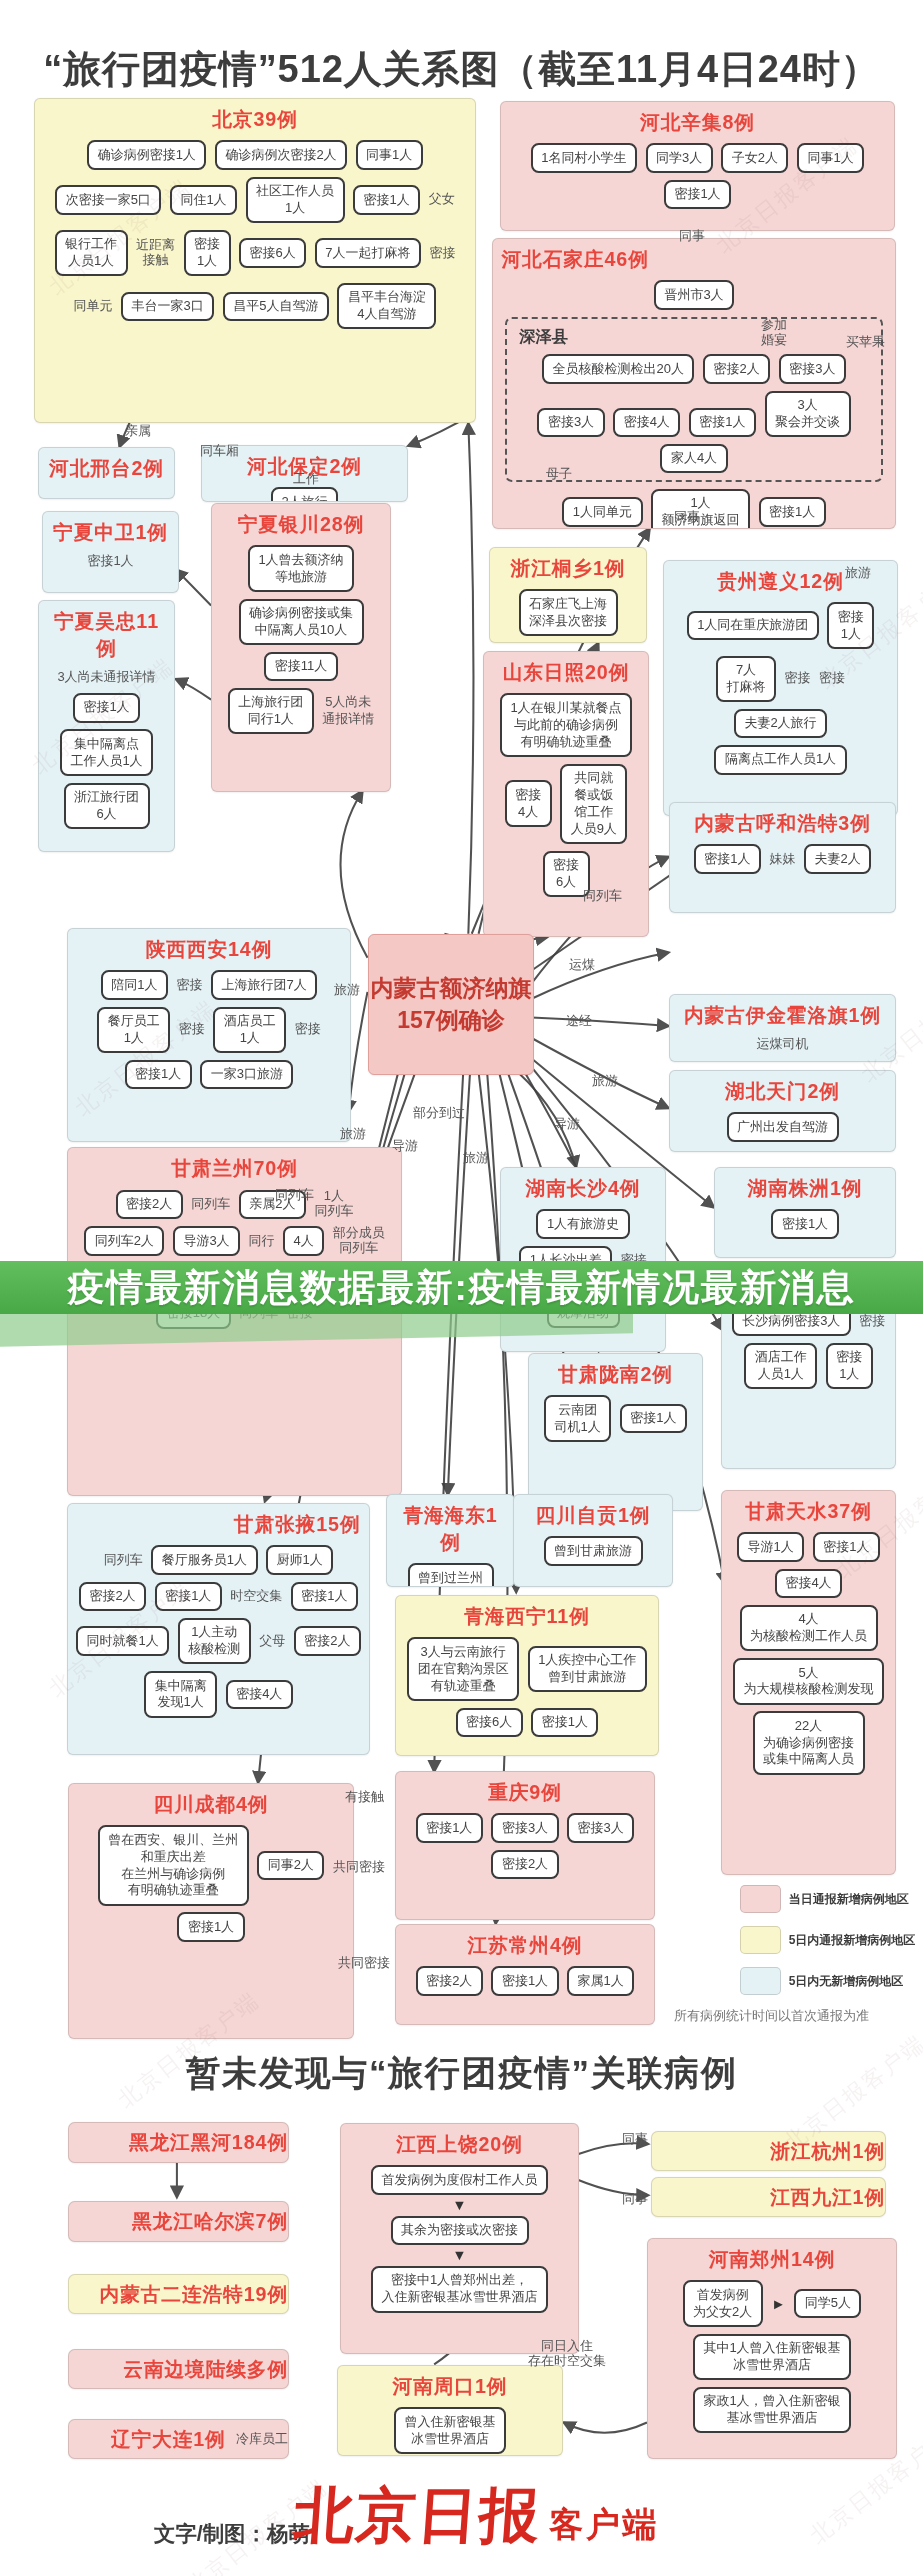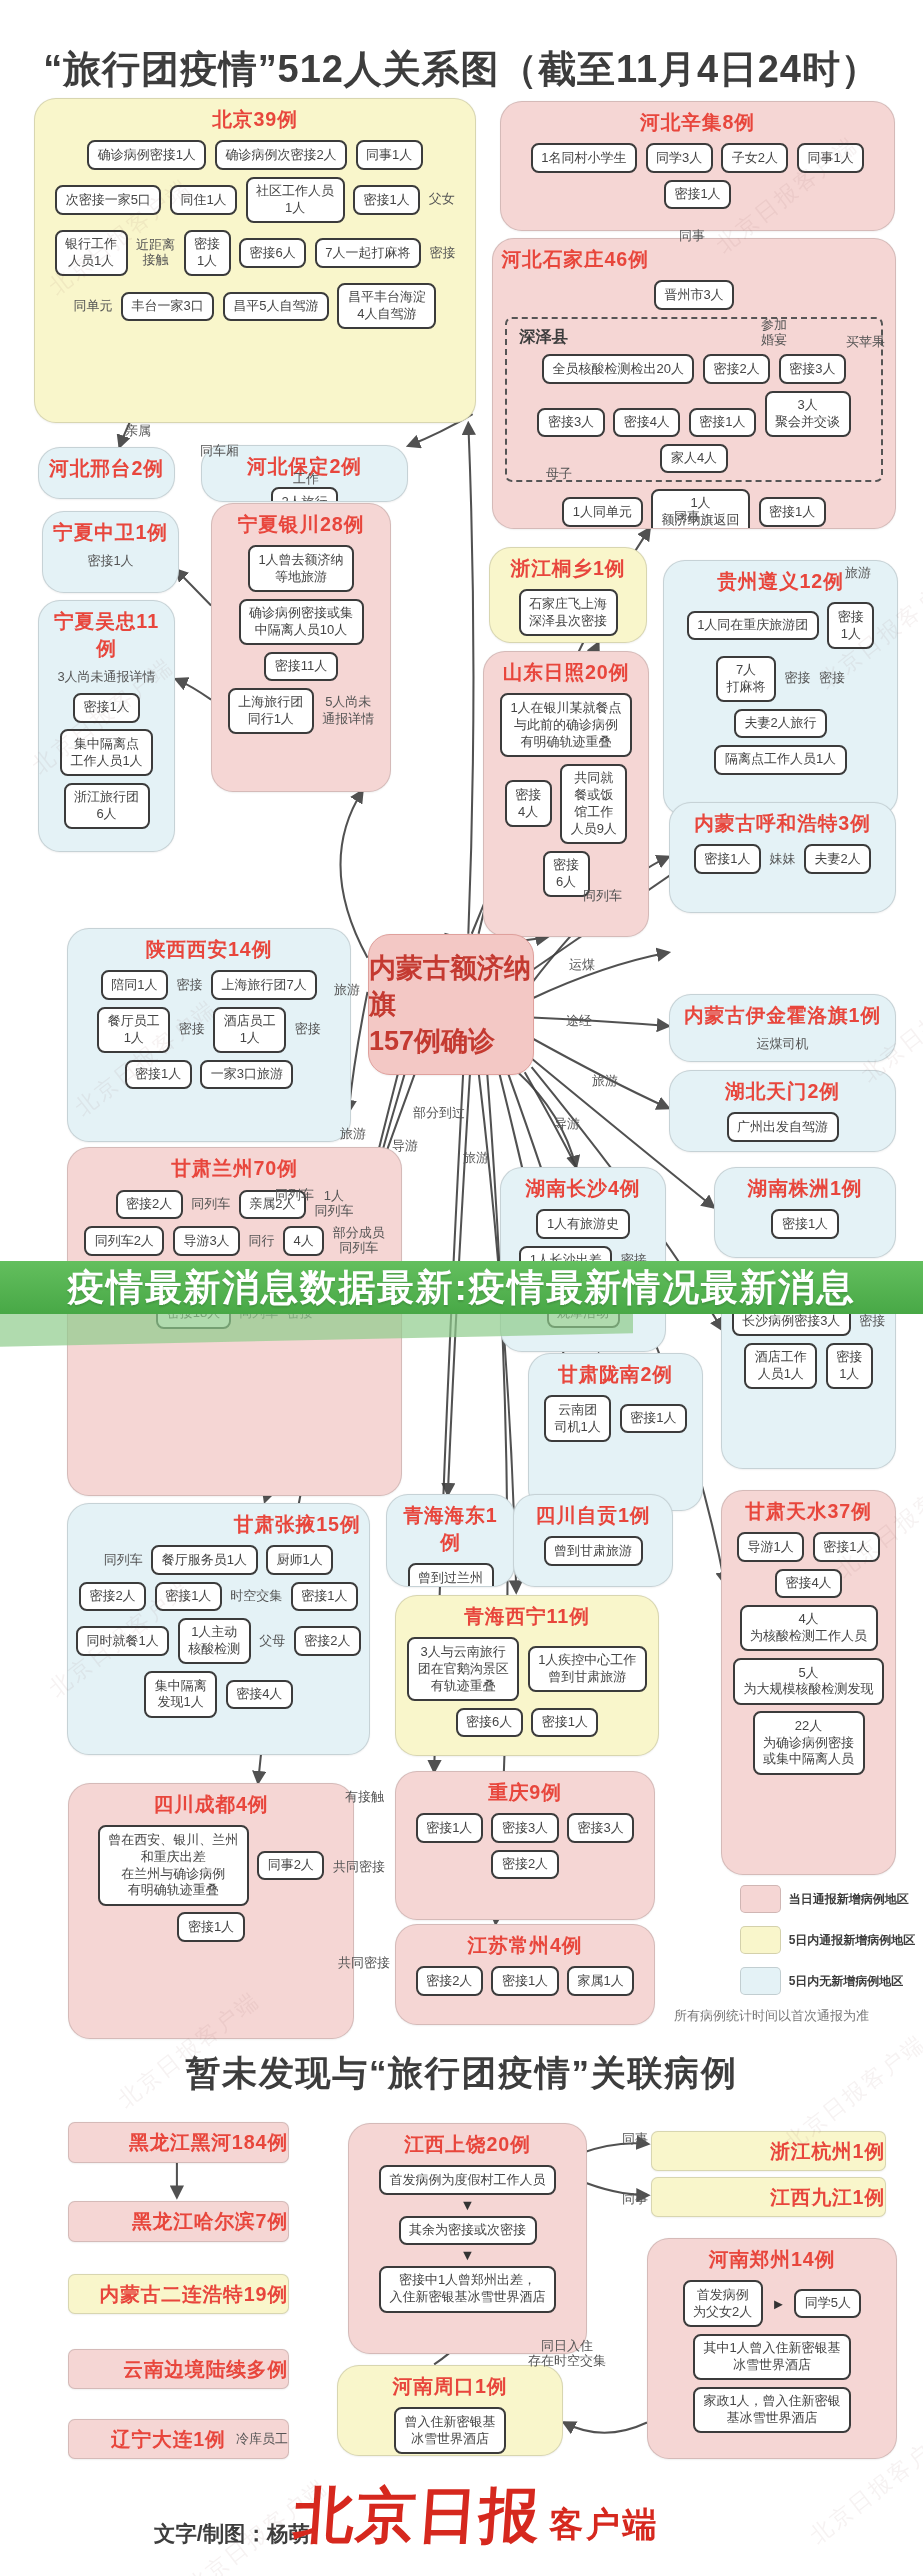--- a/index.html
+++ b/index.html
@@ -1,26 +1,26 @@
 <!DOCTYPE html>
 <html style="font-size:13.7px"><head>
 <meta charset="utf-8">
 <style>
   html,body{margin:0;padding:0;background:#fff;font-family:"Liberation Sans","DejaVu Sans",sans-serif;}
   #canvas{position:relative;width:923px;height:2576px;background:#fff;overflow:hidden;}
   #arrows{position:absolute;left:0;top:0;z-index:1;pointer-events:none;}
   .h1{position:absolute;top:44px;left:0;width:923px;text-align:center;font-size:38px;font-weight:800;color:#3d3d3d;letter-spacing:0.9px;z-index:2;}
   .h2{position:absolute;top:2050px;left:0;width:923px;text-align:center;font-size:35px;font-weight:800;color:#3d3d3d;letter-spacing:1.7px;z-index:2;}
-  .grp{position:absolute;border-radius:22px;border:0.9px solid rgba(0,0,0,.13);box-shadow:0 0.9px 1.7px rgba(0,0,0,.06);z-index:2;overflow:hidden;}
+  .grp{position:absolute;border-radius:6px;border:0.9px solid rgba(0,0,0,.13);box-shadow:0 0.9px 1.7px rgba(0,0,0,.06);z-index:2;overflow:hidden;}
   .c-pink{background:#f5d6d4;}
   .c-yellow{background:#f9f6cb;}
   .c-blue{background:#e4f2f6;}
   .c-center{background:#f3c8c5;border:1.7px solid #dfa09c;display:flex;align-items:center;justify-content:center;}
   .gtitle{font-size:19.7px;font-weight:800;color:#e8463c;text-align:center;padding:6.8px 8.5px 1.7px;letter-spacing:0.9px;}
-  .ctitle{font-size:27px;font-weight:800;color:#c43a31;text-align:left;white-space:pre-line;line-height:1.35;}
+  .ctitle{font-size:23px;font-weight:800;color:#c43a31;text-align:center;white-space:pre-line;line-height:1.35;}
   .gitems{display:flex;flex-wrap:wrap;gap:6.8px 8.5px;justify-content:center;align-items:center;padding:6px 7.7px;}
   .cbox{background:#fff;border:2.1px solid #3b3b3b;border-radius:7.7px;padding:4.3px 8.5px;font-size:13px;color:#444;text-align:center;white-space:pre-line;line-height:1.3;}
   .elbl{font-size:13px;color:#555;white-space:pre-line;text-align:center;line-height:1.15;}
   .ctxt{font-size:13px;color:#555;white-space:pre-line;text-align:center;line-height:1.3;}
   .sub{border:2.1px dashed #555;border-radius:6.8px;padding:6.8px 6.8px 6.8px;display:flex;flex-wrap:wrap;gap:6.8px 8.5px;justify-content:center;align-items:flex-end;width:93%;position:relative;}
   .sublab{width:100%;text-align:left;font-size:16.2px;font-weight:800;color:#3d3d3d;padding-left:5.1px;}
   .bar{display:flex;align-items:center;justify-content:flex-end;gap:10.3px;border-radius:6.8px;}
   .bar .gtitle{padding:0;}
   .arrD{width:100%;text-align:center;color:#333;font-size:14.5px;line-height:.5;}
   .arrR{color:#333;font-size:14.5px;}
@@ -441,21 +441,21 @@
     <div class="grp c-yellow bar" style="left: 68px; top: 2274px; width: 219px; height: 38px;">
       <div class="gtitle">内蒙古二连浩特19例</div>
     </div>
     <div class="grp c-pink bar" style="left: 68px; top: 2349px; width: 219px; height: 38px;">
       <div class="gtitle">云南边境陆续多例</div>
     </div>
     <div class="grp c-pink bar" style="left: 68px; top: 2419px; width: 219px; height: 38px;">
       <div class="gtitle">辽宁大连1例</div>
       <span class="ctxt">冷库员工</span>
     </div>
-    <div class="grp c-pink" style="left: 348px; top: 2123px; width: 237px; height: 229px;">
+    <div class="grp c-pink" style="left: 340px; top: 2123px; width: 237px; height: 229px;">
       <div class="gtitle">江西上饶20例</div>
       <div class="gitems">
         <div class="cbox">首发病例为度假村工作人员</div>
         <div class="arrD">▼</div>
         <div class="cbox">其余为密接或次密接</div>
         <div class="arrD">▼</div>
         <div class="cbox">密接中1人曾郑州出差，
 入住新密银基冰雪世界酒店</div>
       </div>
     </div>

